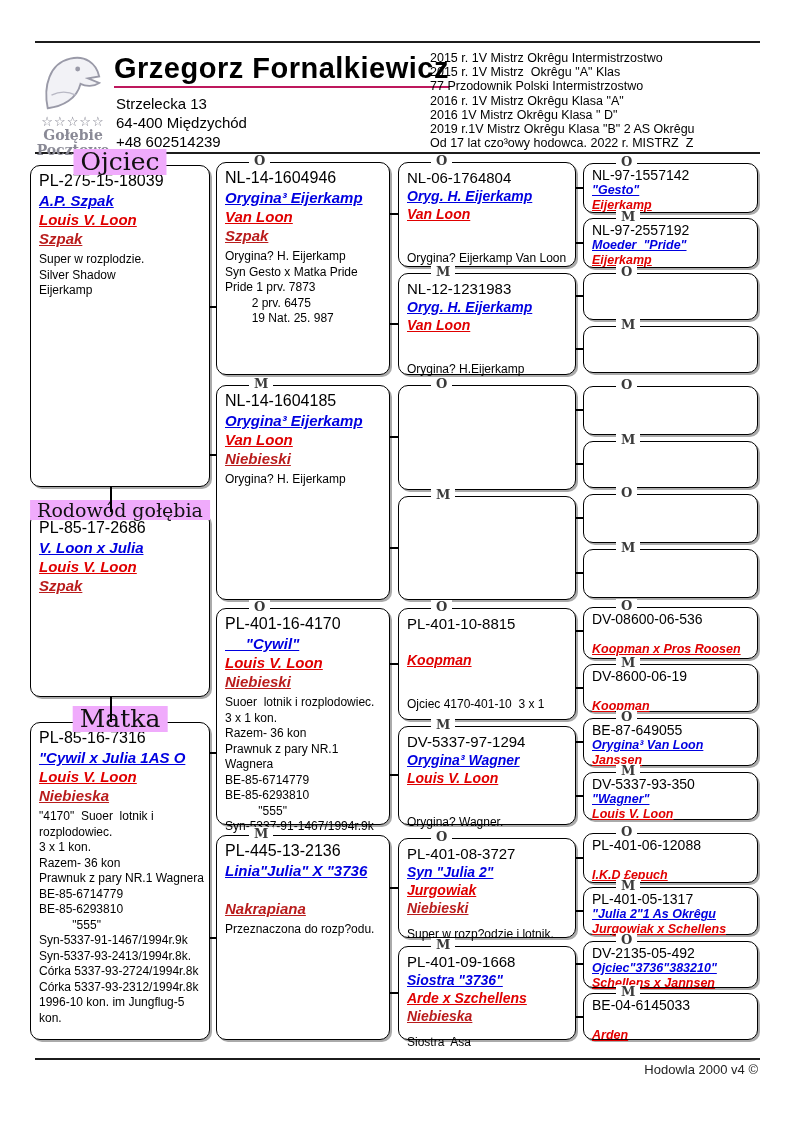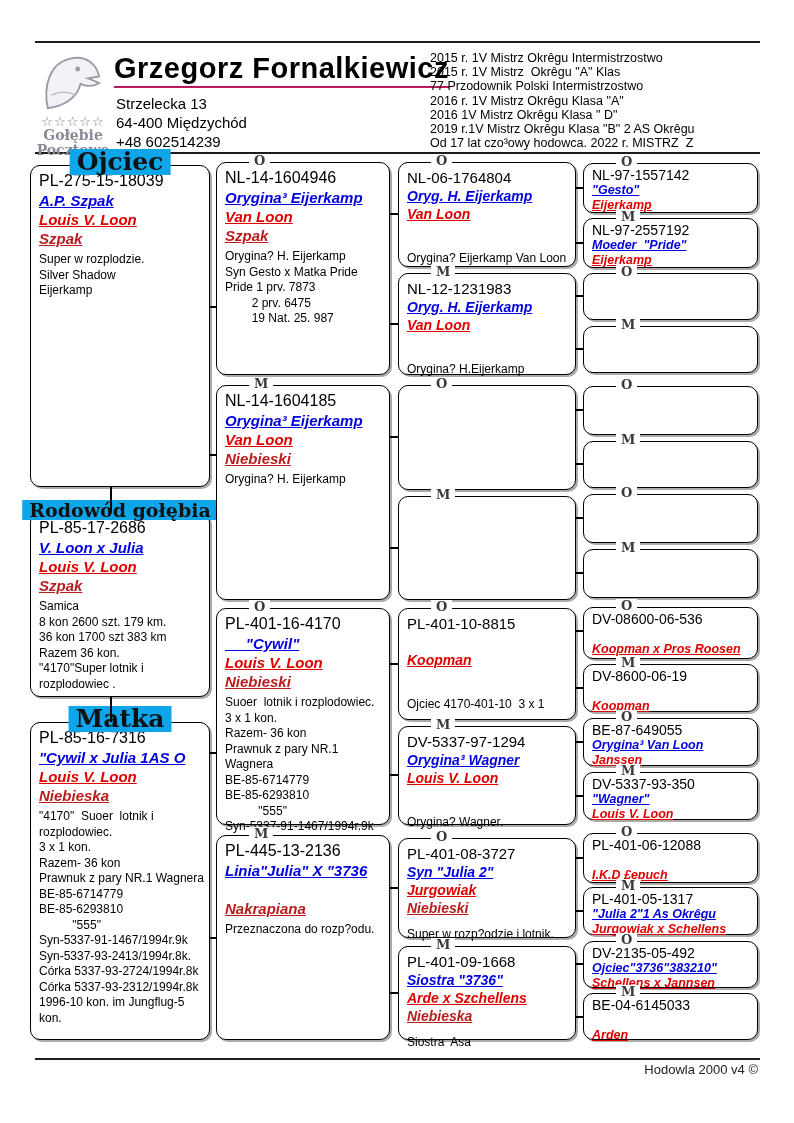--- a/index.html
+++ b/index.html
@@ -14,21 +14,21 @@
   .owner-addr { position:absolute; left:116px; top:94px; font-size:15px; line-height:19px; white-space:pre-line; }
   .achv { position:absolute; right:34px; top:51px; width:330px; font-size:12.5px; line-height:14.2px; white-space:pre-wrap; }
 
   
   .pbox { position:absolute; background:#fff; border:1.5px solid #000; border-radius:10px; box-shadow:2px 2px 0 #aaa; padding:5px 3px 2px 8px; }
   .c1 { left:30px; width:180px; }
   .c2 { left:216px; width:174px; }
   .c3 { left:398px; width:178px; }
   .c4 { left:583px; width:175px; padding-top:3px; }
   .sex { position:absolute; top:-9px; left:32px; background:#fff; padding:0 5px; font-family:"DejaVu Serif", serif; font-weight:bold; font-size:13px; color:#3a3a3a; line-height:14px; }
-  .title { position:absolute; left:50%; transform:translateX(-50%); background:#0ea5e9; padding:0 7px; font-family:"DejaVu Serif", serif; font-weight:bold; white-space:nowrap; color:#111; }
+  .title { position:absolute; left:50%; transform:translateX(-50%); background:#f0abfc; padding:0 7px; font-family:"DejaVu Serif", serif; font-weight:normal; white-space:nowrap; color:#111; }
   .t-big { top:-17px; font-size:25px; line-height:26px; }
   .t-mid { top:-13px; font-size:19px; line-height:20px; }
   .ring { font-weight:normal; white-space:pre; }
   .l { font-weight:bold; font-style:italic; text-decoration:underline; white-space:pre; }
   .blue { color:#0000e0; }
   .red { color:#e00000; }
   .green { color:#b91c1c; }
   .note { white-space:pre-wrap; }
   .c1 .ring, .c2 .ring { font-size:16px; line-height:20px; min-height:20px; }
   .c1 .l, .c2 .l { font-size:15px; line-height:19px; min-height:19px; }
@@ -84,26 +84,20 @@
 Silver Shadow
 Eijerkamp</div>
 </div>
 
 <div class="pbox c1" style="top:512px;height:185px">
   <span class="title t-mid">Rodowód gołębia</span>
   <div class="ring">PL-85-17-2686</div>
   <div class="l blue">V. Loon x Julia</div>
   <div class="l red">Louis V. Loon</div>
   <div class="l green">Szpak</div>
-  <div class="note">Samica
-8 kon 2600 szt. 179 km.
-36 kon 1700 szt 383 km
-Razem 36 kon.
-"4170"Super lotnik i
-rozplodowiec .</div>
 </div>
 
 <div class="pbox c1" style="top:722px;height:318px">
   <span class="title t-big">Matka</span>
   <div class="ring">PL-85-16-7316</div>
   <div class="l blue">"Cywil x Julia 1AS O</div>
   <div class="l red">Louis V. Loon</div>
   <div class="l green">Niebieska</div>
   <div class="note">"4170"  Suoer  lotnik i
 rozplodowiec.

